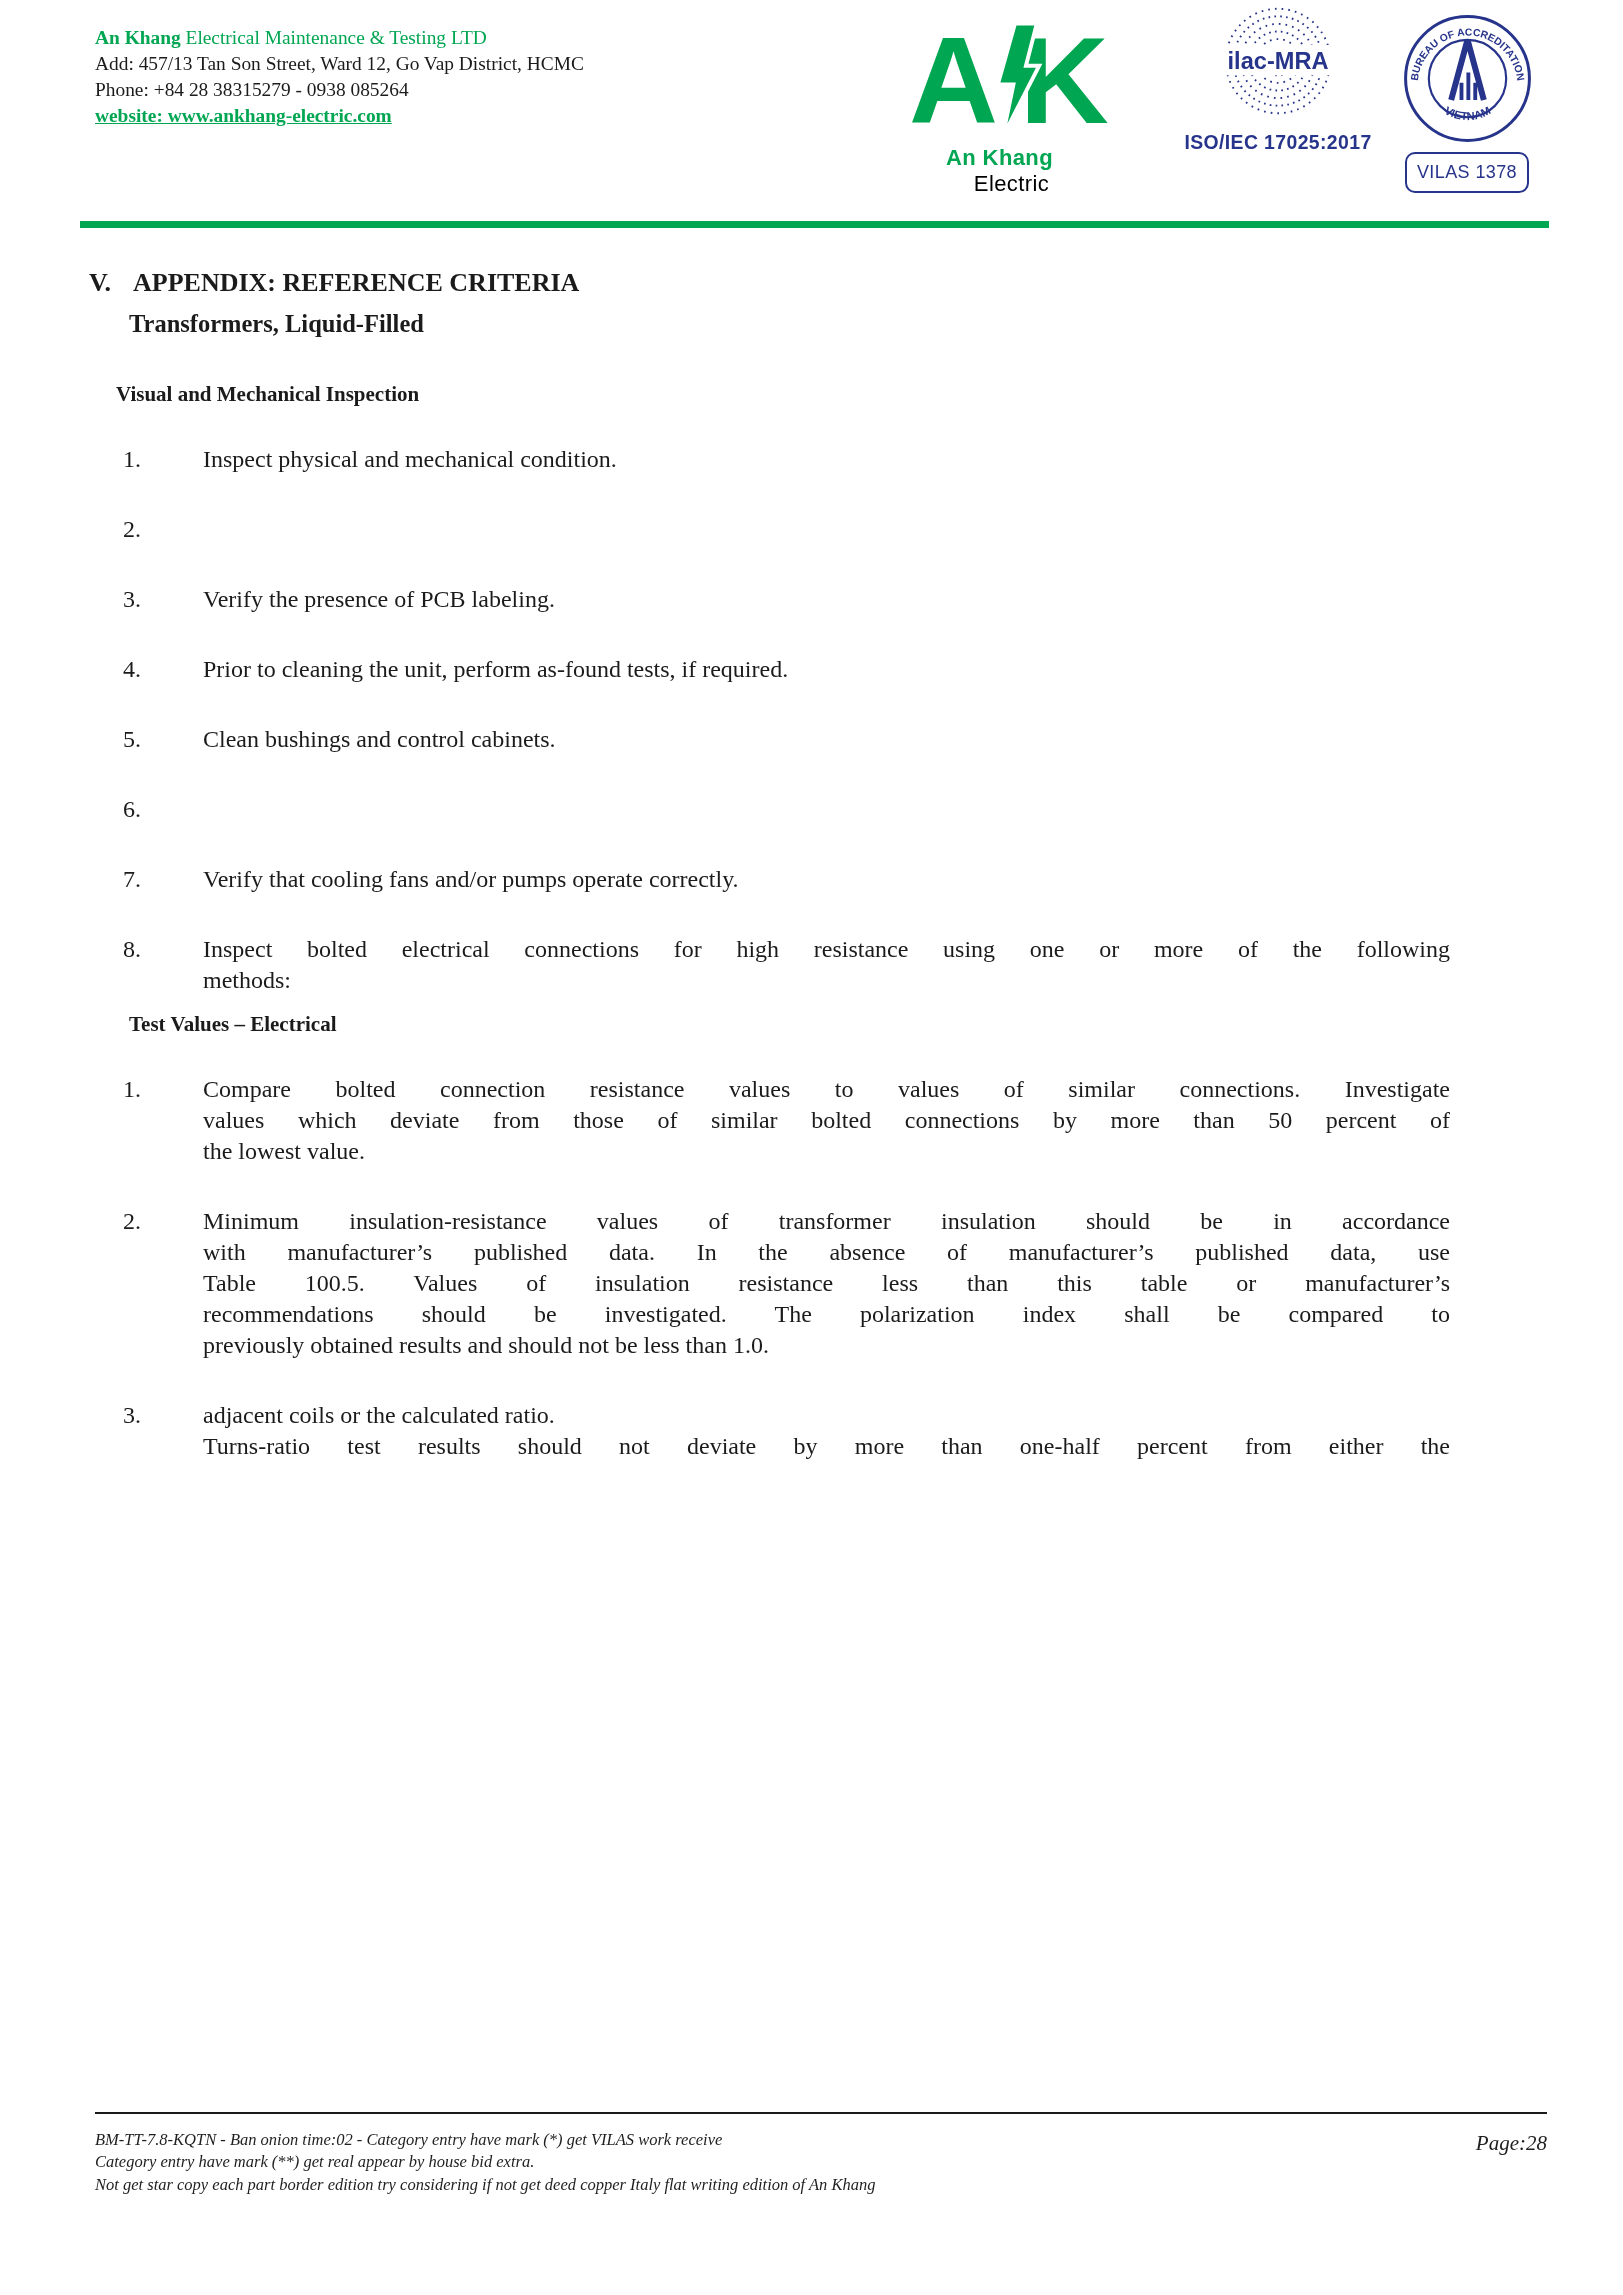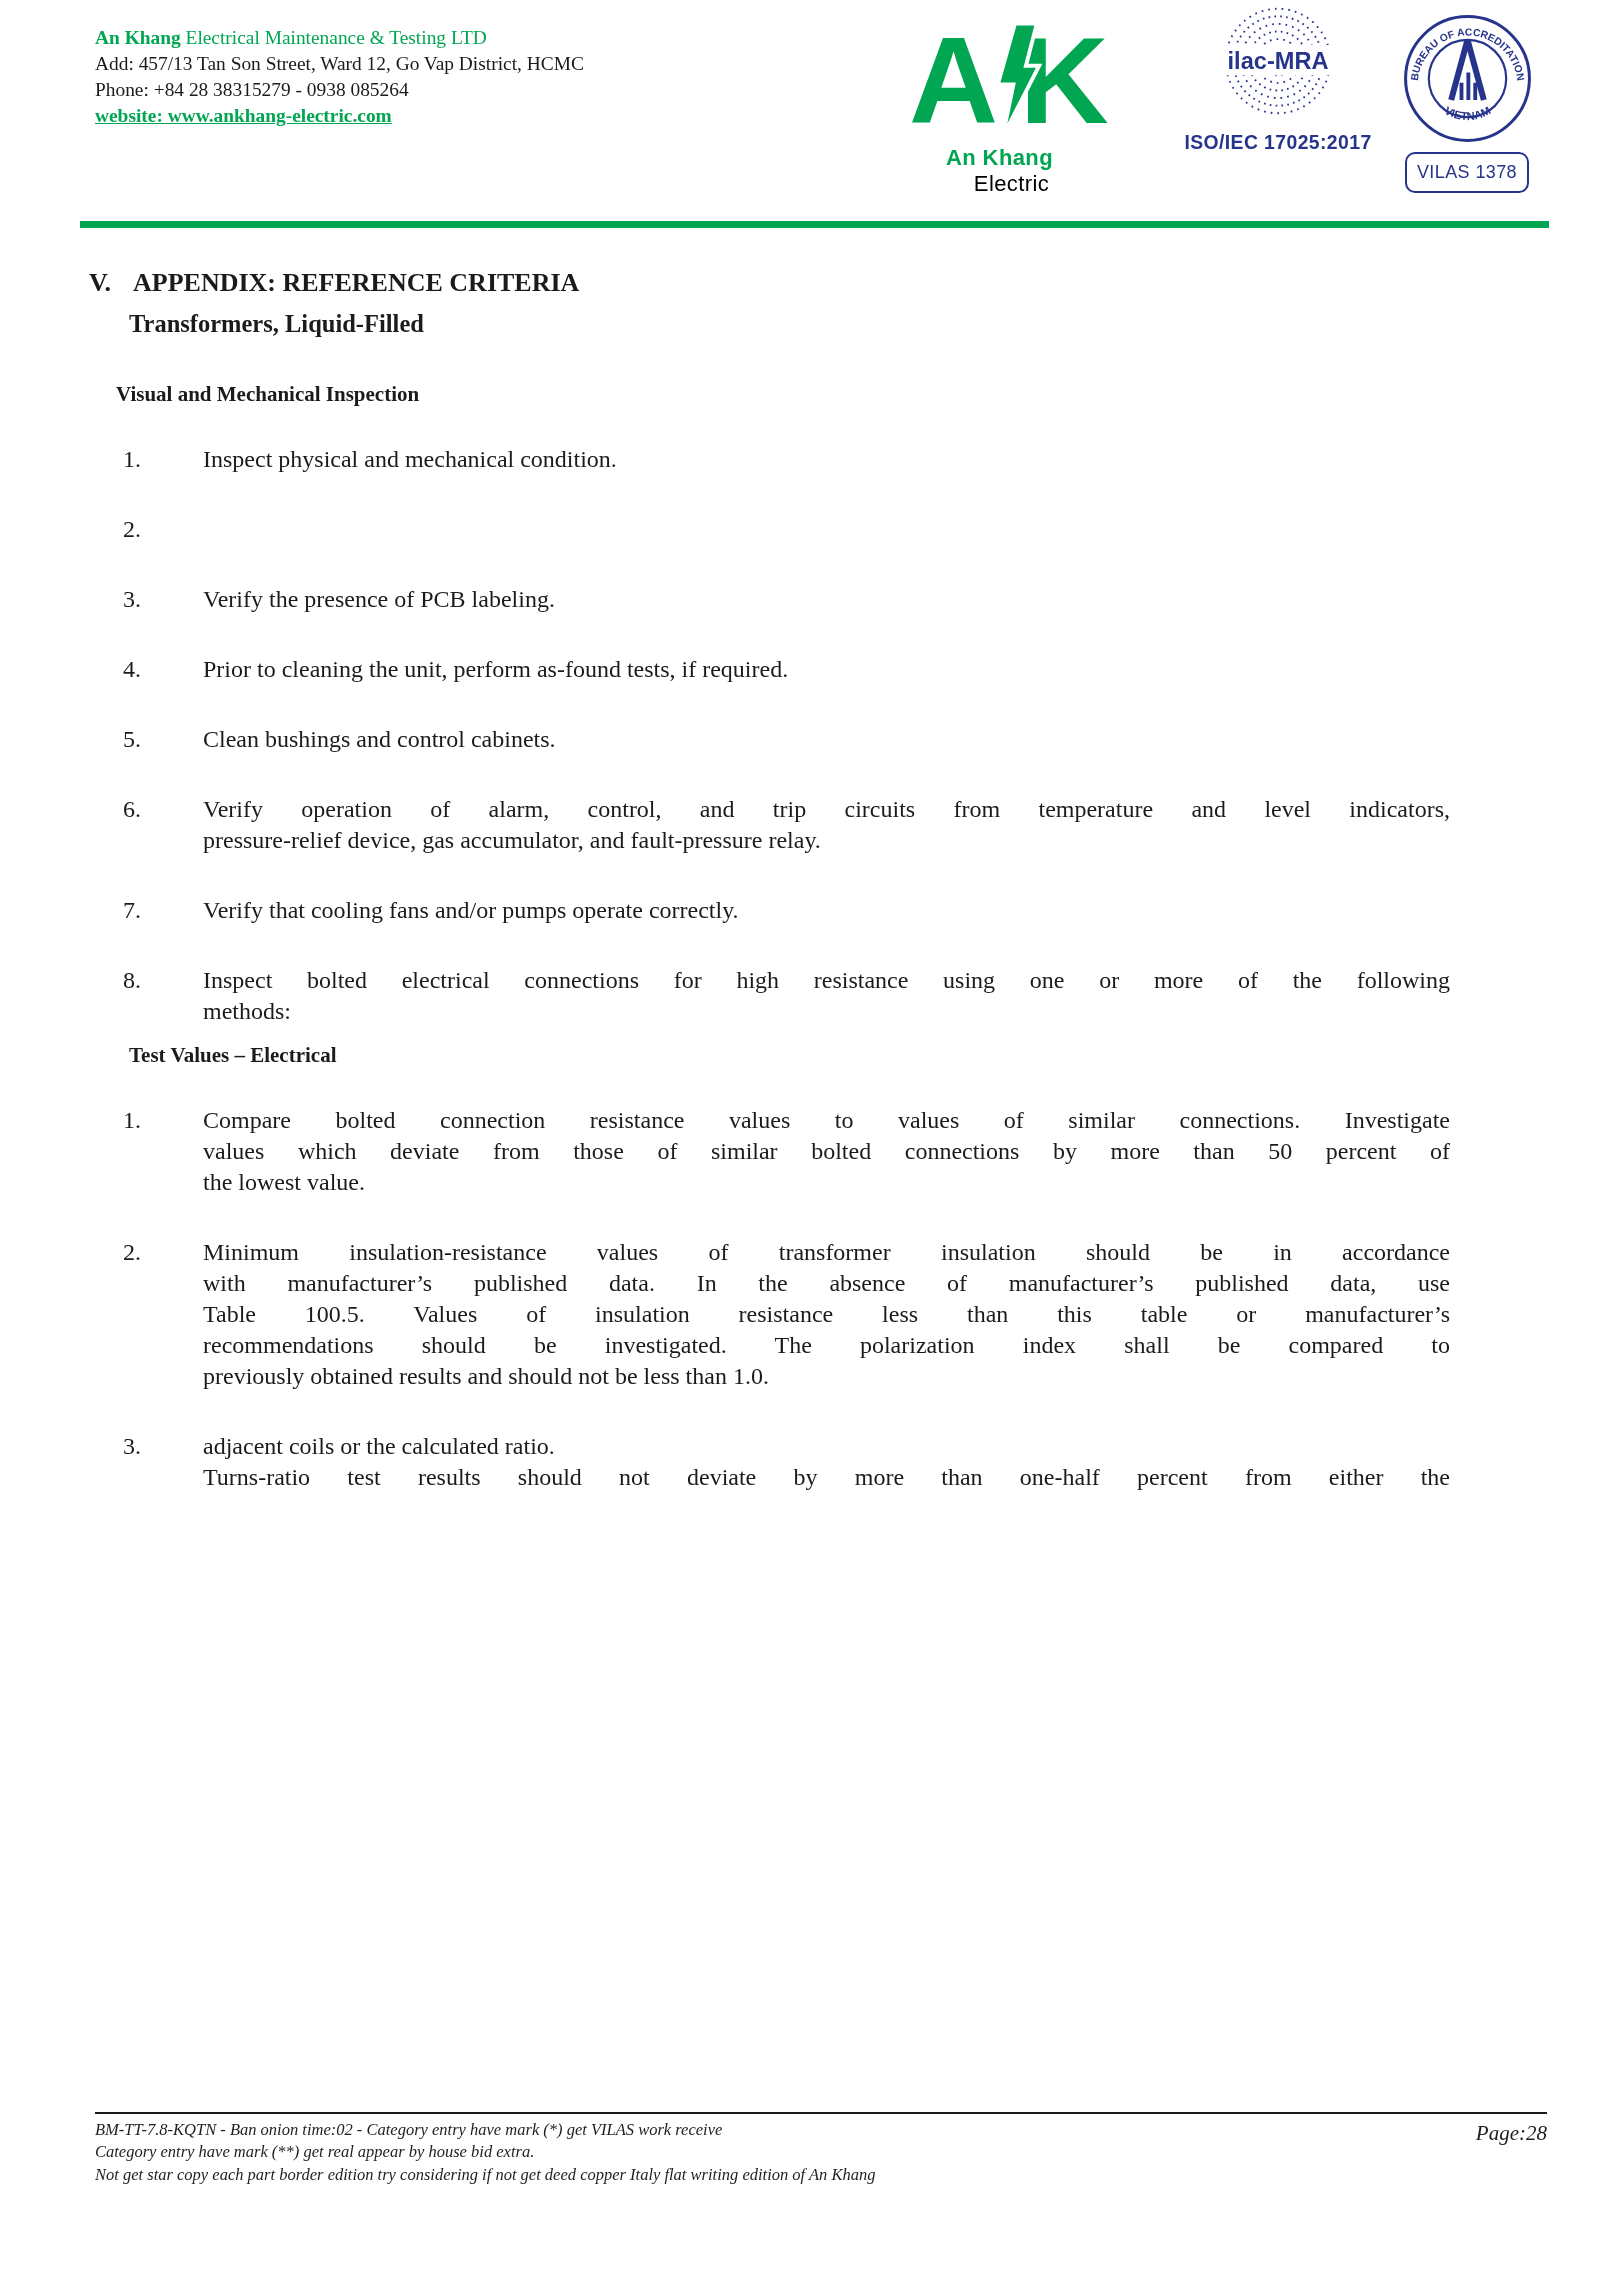--- a/index.html
+++ b/index.html
@@ -29,21 +29,21 @@
   .subtitle{margin:10px 0 0 129px;font-weight:bold;font-size:24.5px;line-height:30px;}
   .sub-heading{margin:42px 0 0 116px;font-weight:bold;font-size:21px;line-height:26px;}
   .sub-heading2{margin:15px 0 0 129px;font-weight:bold;font-size:21px;line-height:26px;}
   .list{margin:37px 0 0 123px;}
   .li{display:flex;margin-bottom:39px;font-size:24px;line-height:31px;}
   .li .num{width:80px;flex:none;}
   .li .txt{width:1247px;}
   .jl{display:block;text-align:justify;text-align-last:justify;}
   .jl.last{text-align:left;text-align-last:left;}
   
-  .footer{position:absolute;left:95px;right:76px;top:2112px;border-top:2.5px solid #1a1a1a;padding-top:5px;display:flex;justify-content:space-between;align-items:flex-start;}
+  .footer{position:absolute;left:95px;right:76px;top:2112px;border-top:2.5px solid #1a1a1a;padding-top:15px;display:flex;justify-content:space-between;align-items:flex-start;}
   .f-left{font-style:italic;font-size:16.5px;line-height:22.4px;color:#1f1f1f;}
   .f-page{font-style:italic;font-size:21px;margin-top:1.7px;color:#1f1f1f;white-space:nowrap;text-align:center;}
 </style>
 </head>
 <body>
 
 <div class="page">
 
   <div class="header">
     <div class="h-info">
@@ -134,24 +134,20 @@
         </div>
     </div>
     <div class="li">
       <span class="num">5.</span>
       <div class="txt">
           <span class="jl last">Clean bushings and control cabinets.</span>
         </div>
     </div>
     <div class="li">
       <span class="num">6.</span>
-      <div class="txt">
-        <span class="jl">Verify operation of alarm, control, and trip circuits from temperature and level indicators,</span>
-        <span class="jl last">pressure-relief device, gas accumulator, and fault-pressure relay.</span>
-      </div>
     </div>
     <div class="li">
       <span class="num">7.</span>
       <div class="txt">
           <span class="jl last">Verify that cooling fans and/or pumps operate correctly.</span>
         </div>
     </div>
     <div class="li" style="margin-bottom:0;">
       <span class="num">8.</span>
       <div class="txt">

